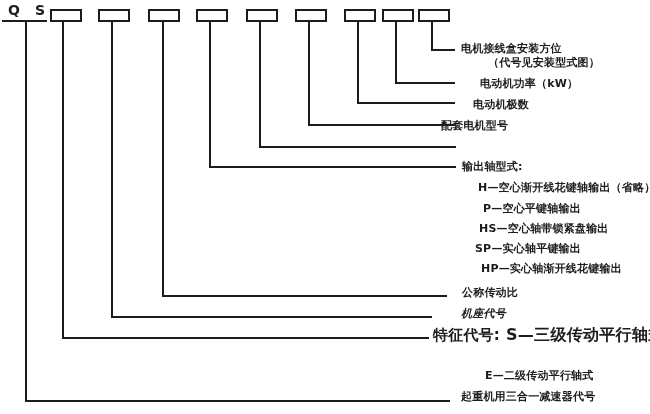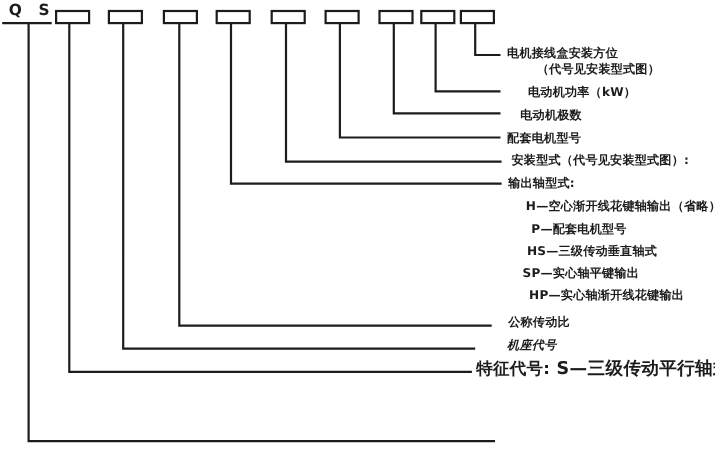--- a/index.html
+++ b/index.html
@@ -78,32 +78,33 @@
     </g>
   </svg>
 
   <div class="prefix-letter" style="left:8px;top:3px;">Q</div>
   <div class="prefix-letter" style="left:35px;top:3px;">S</div>
 
   <div class="label" style="left:461px;top:43px;">电机接线盒安装方位</div>
   <div class="label" style="left:468px;top:57px;margin-left:20px;">（代号见安装型式图）</div>
   <div class="label" style="left:462px;top:78px;margin-left:18px;">电动机功率（kW）</div>
   <div class="label" style="left:462px;top:99px;margin-left:11px;">电动机极数</div>
-  <div class="label" style="left:461px;top:120px;">配套电机型号</div>
-  <div class="label" style="left:465px;top:140px;">安装型式（代号见安装型式图）:</div>
+  <div class="label" style="left:441px;top:120px;">配套电机型号</div>
   <div class="label" style="left:462px;top:161px;">输出轴型式:</div>
 
   <div class="label" style="left:478px;top:182px;">H—空心渐开线花键轴输出（省略）</div>
-  <div class="label" style="left:483px;top:203px;">P—配套电机型号</div>
-  <div class="label" style="left:479px;top:223px;">HS—三级传动垂直轴式</div>
+  <div class="label" style="left:483px;top:203px;">P—空心平键轴输出</div>
+  <div class="label" style="left:479px;top:223px;">HS—空心轴带锁紧盘输出</div>
   <div class="label" style="left:475px;top:243px;text-align:right;">SP—实心轴平键输出</div>
   <div class="label" style="left:481px;top:263px;">HP—实心轴渐开线花键输出</div>
 
   <div class="label" style="left:462px;top:287px;">公称传动比</div>
   <div class="label" style="left:461px;top:308px;font-style:italic;">机座代号</div>
 
   <div class="feature-row" style="left:433px;top:325px;">
     <span class="small">特征代号:</span>
     <span class="big">S—三级传动平行轴式（省略）</span>
   </div>
+  <div class="label" style="left:485px;top:370px;">E—二级传动平行轴式</div>
 
+  <div class="label" style="left:461px;top:391px;">起重机用三合一减速器代号</div>
 
 </div>
 
 </body></html>

